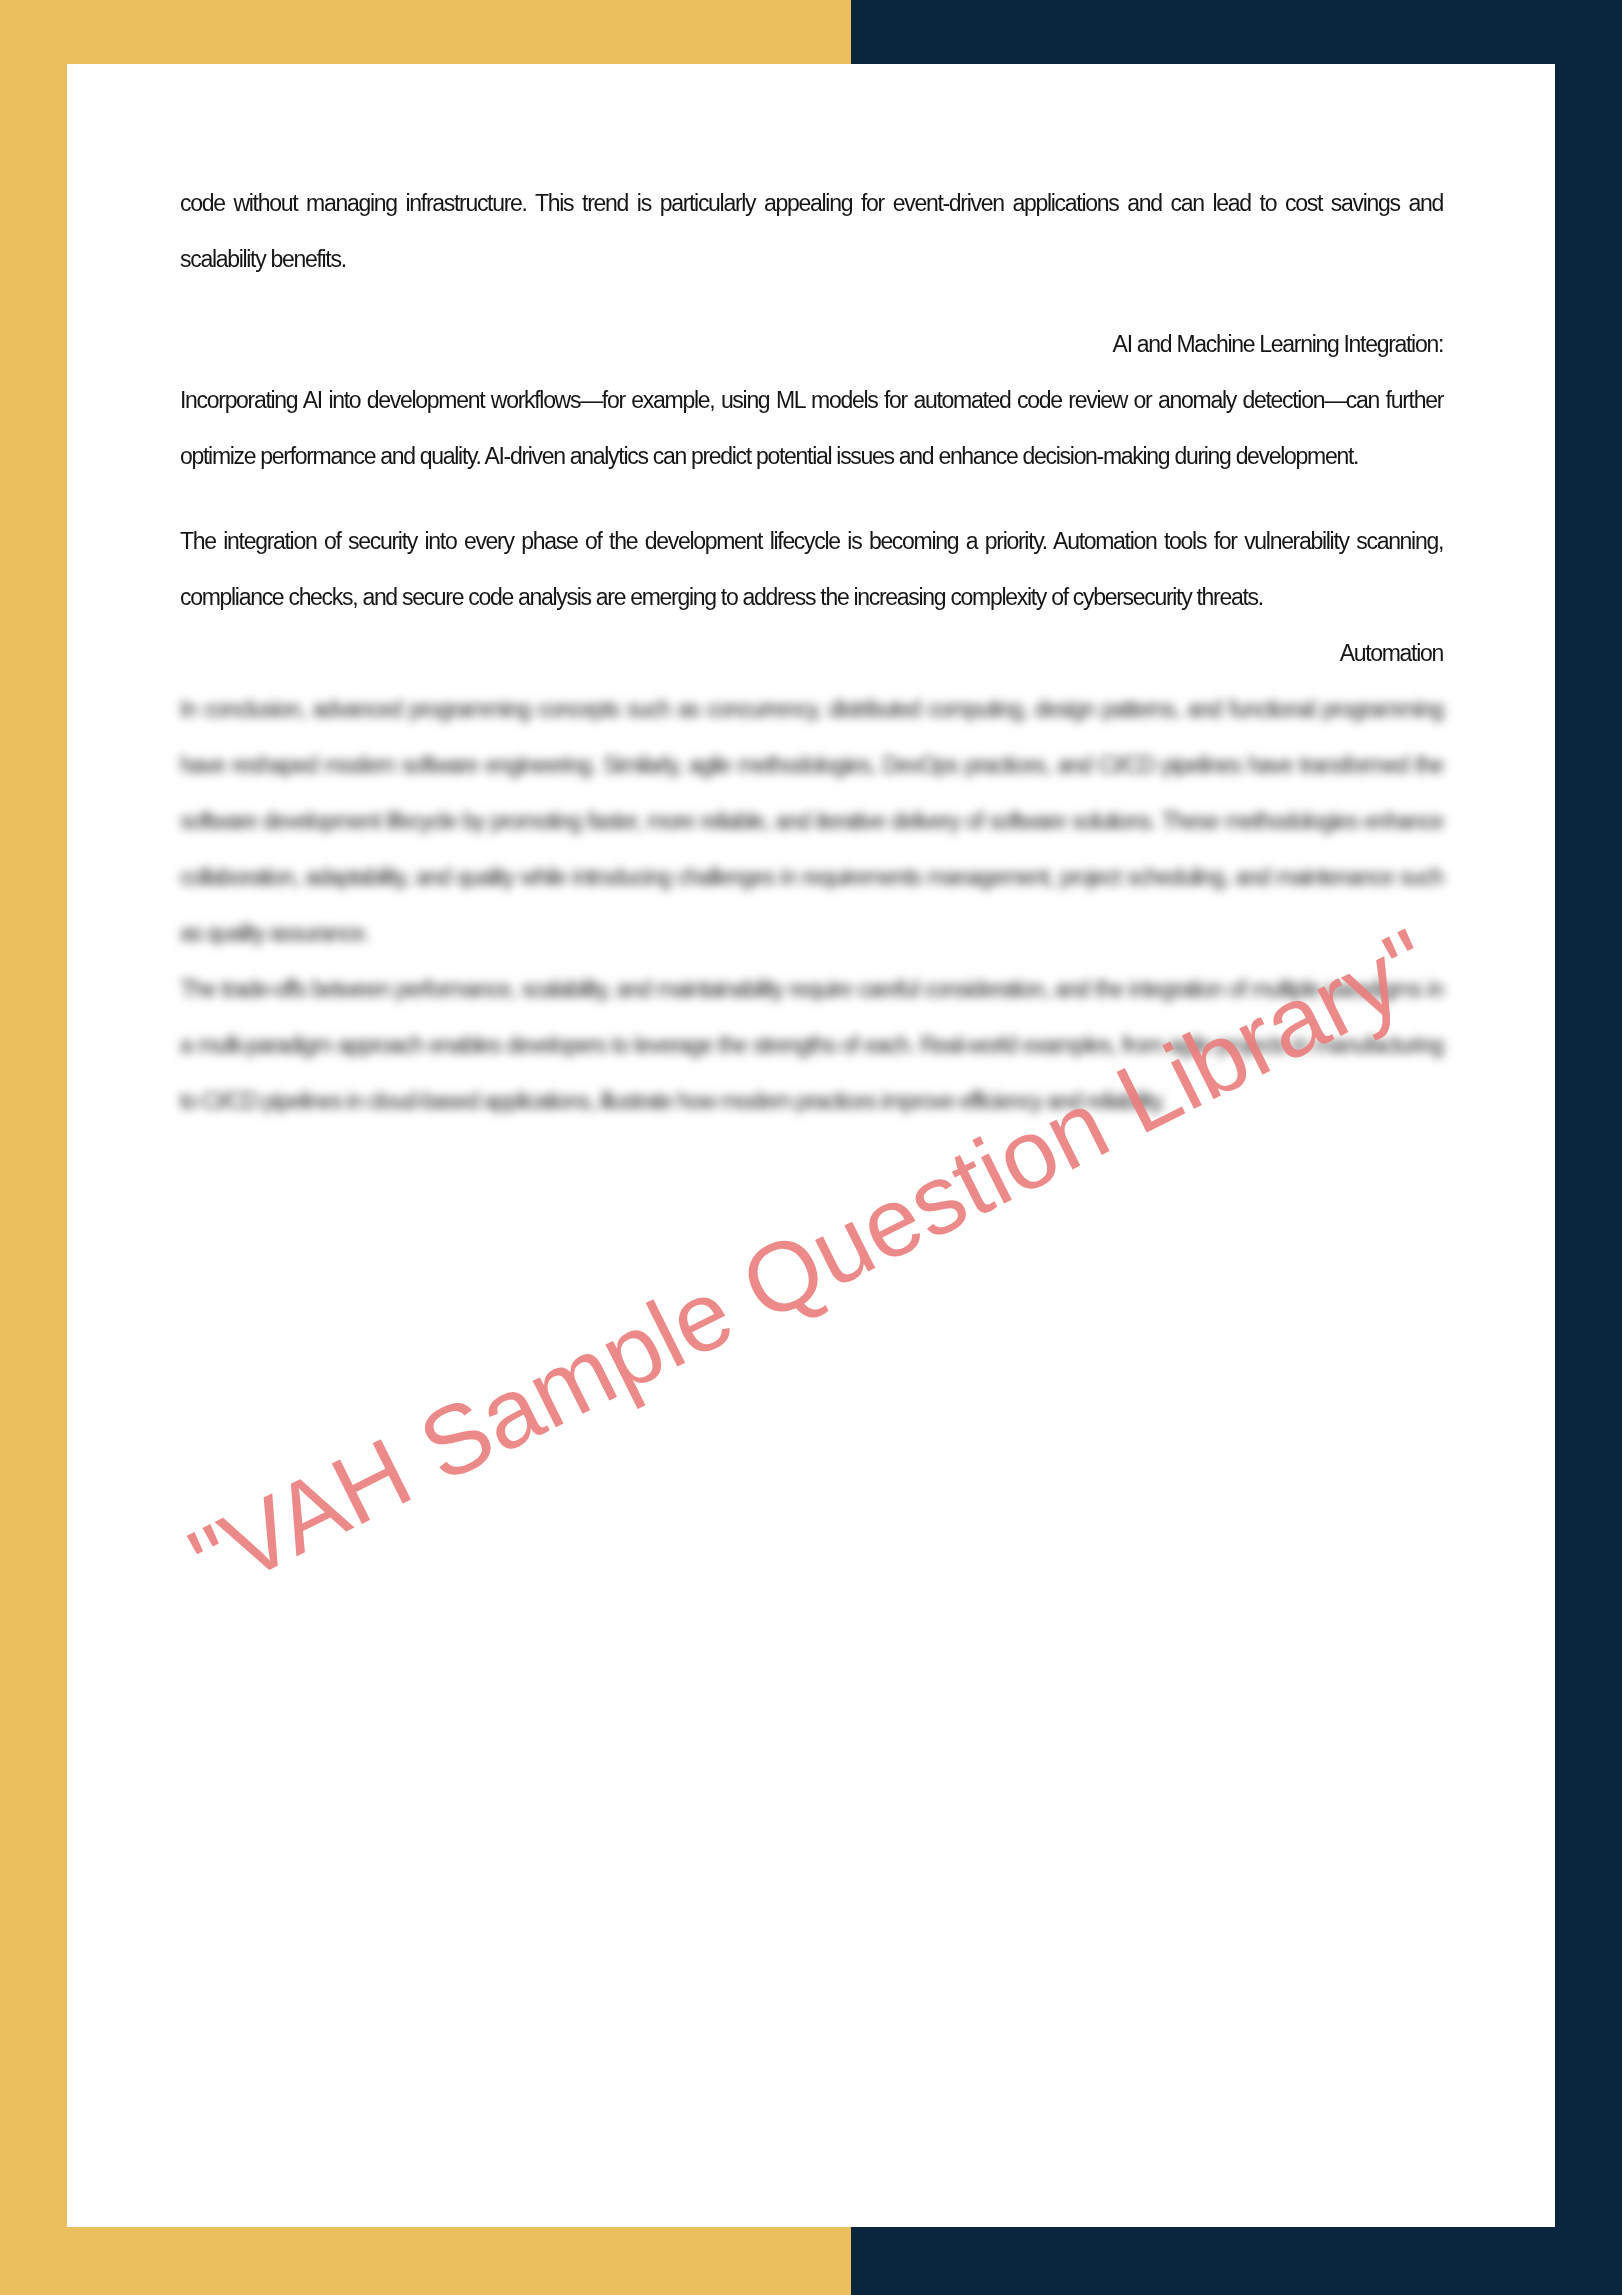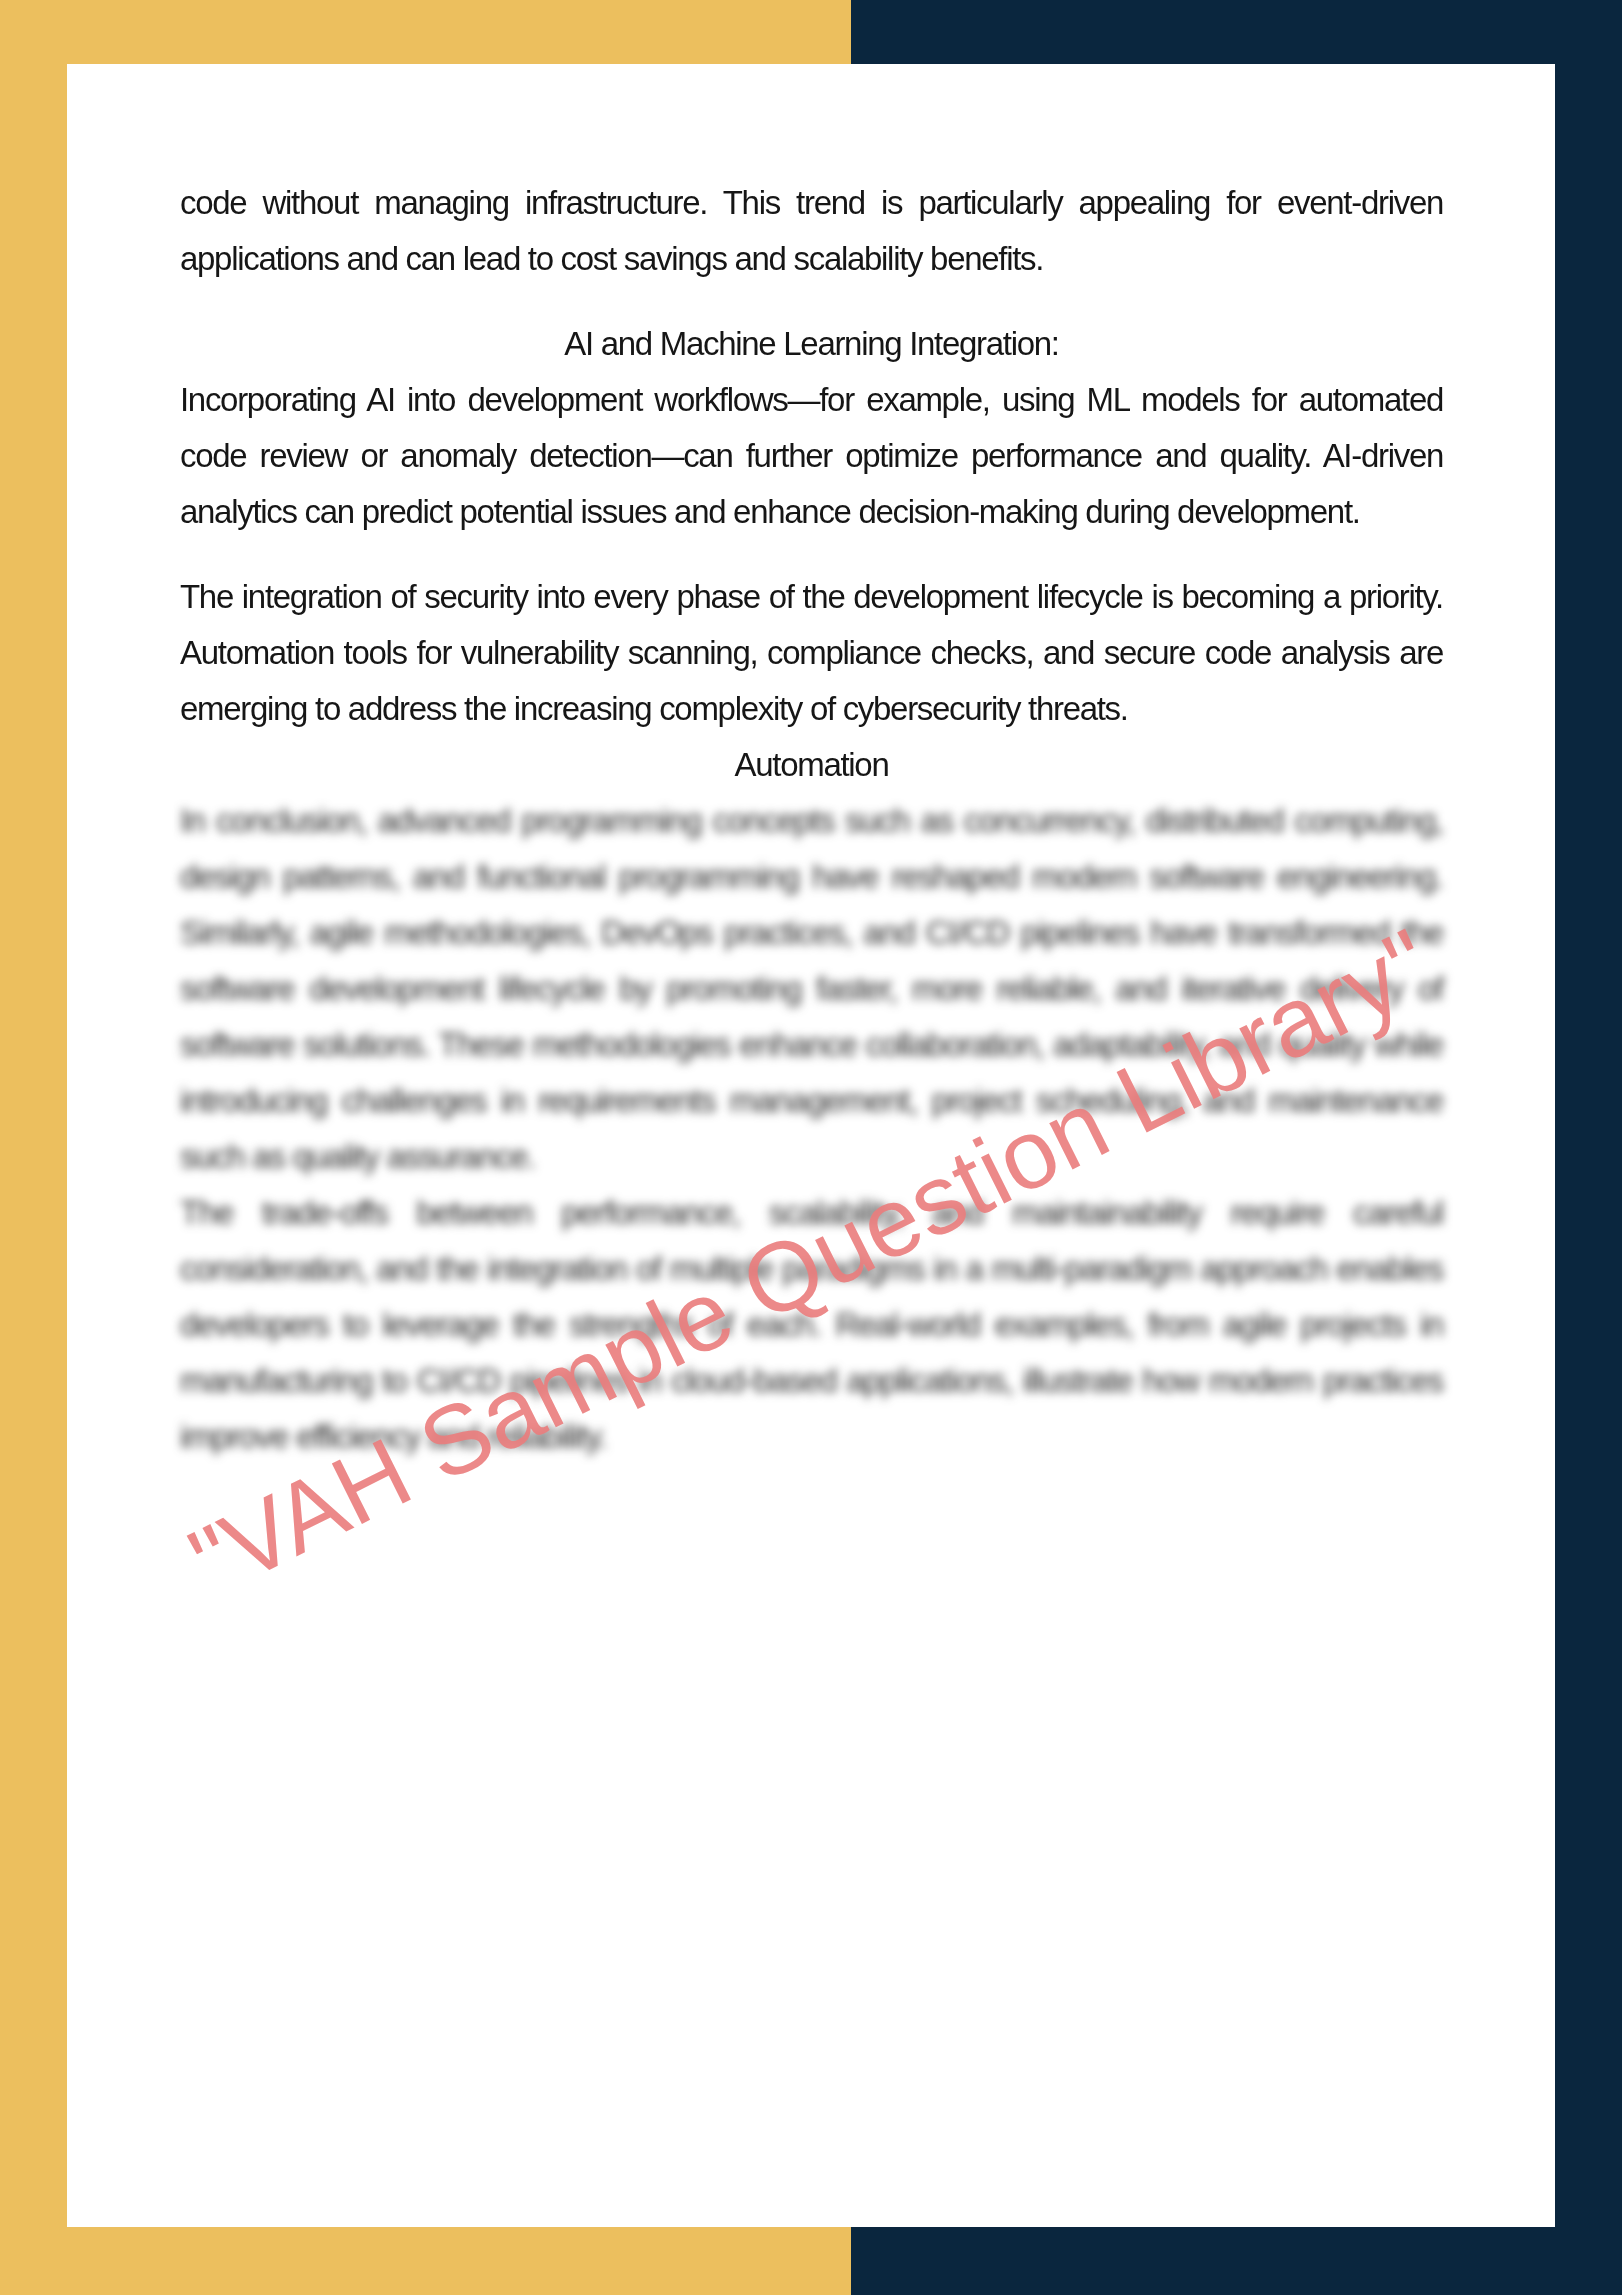--- a/index.html
+++ b/index.html
@@ -34,32 +34,32 @@
     position: absolute;
     left: 67px; top: 64px;
     width: 1488px; height: 2163px;
     background: #FFFFFF;
     overflow: hidden;
   }
   .content {
     position: absolute;
     left: 113px; top: 111px;
     width: 1263px;
-    font-size: 33px;
+    font-size: 23px;
     line-height: 56px;
     letter-spacing: -1.3px;
     color: #161616;
   }
   .para {
     margin: 0;
     text-align: justify;
   }
   .heading {
     margin: 0;
-    text-align: center;
+    text-align: right;
   }
   .section {
     margin-top: 29px;
   }
   .blurred {
     filter: blur(4.6px);
     color: #2E2E2E;
   }
   .watermark {
     position: absolute;

